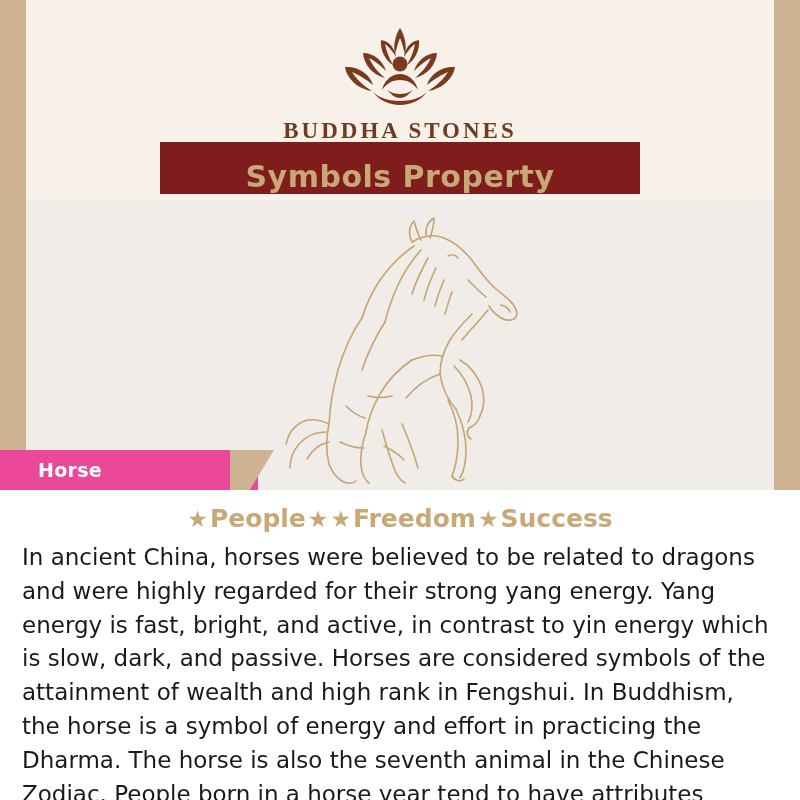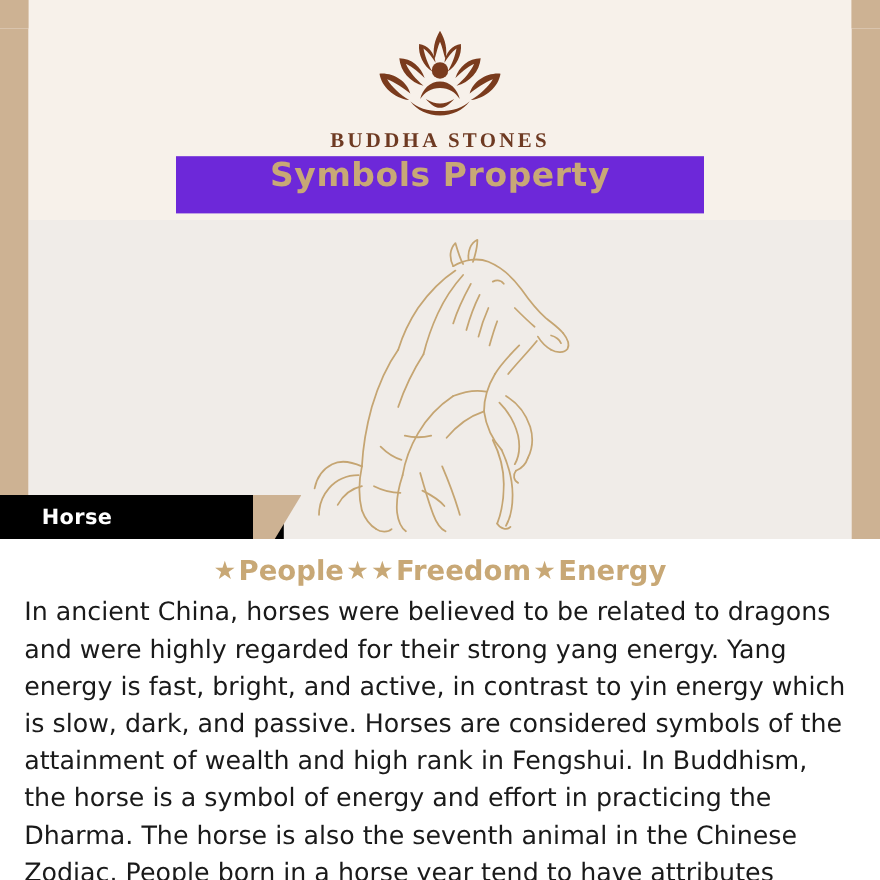--- a/index.html
+++ b/index.html
@@ -76,34 +76,34 @@
     background: #f7f1ea;
   }
   .logo-wrap {
     position: absolute;
     top: 20px; left: 0; right: 0;
     display: flex; flex-direction: column; align-items: center;
   }
   .logo-mark { width: 150px; height: 92px; display:block; }
   .logo-text {
     margin-top: 6px;
-    font-size: 19px;
+    font-size: 23px;
     letter-spacing: 3px;
     color: #6e3a22;
     font-weight: bold;
     font-family: "Liberation Serif", serif;
   }
 
   
   .title-band {
     position: absolute;
     top: 142px; left: 160px;
     width: 480px; height: 52px;
-    background: #6d28d9;
-    display: flex; align-items: flex-start; justify-content: center;
+    background: #7f1d1d;
+    display: flex; align-items: flex-end; justify-content: center;
   }
   .title-band .title {
     font-size: 30px;
     font-weight: bold;
     color: #c8a876;
     font-family: "DejaVu Sans", sans-serif;
     letter-spacing: 0.5px;
   }
 
   
@@ -118,21 +118,21 @@
     position: absolute;
     left: 190px; top: 10px;
     width: 380px; height: 275px;
   }
 
   
   .label-tab {
     position: absolute;
     top: 450px; left: 0;
     width: 258px; height: 40px;
-    background: #000000;
+    background: #ec4899;
     display: flex; align-items: center;
     color: #ffffff;
   }
   .label-tab-shape {
     position: absolute;
     top: 450px; left: 230px;
     width: 44px; height: 40px;
     background: #cdb293;
     clip-path: polygon(0 0, 100% 0, 45% 100%, 0 100%);
   }
@@ -291,18 +291,18 @@
   <div class="label-tab-shape"></div>
 
   <div class="bottom">
     <div class="keywords">
       <span class="star">★</span>
       <span class="kw">People</span>
       <span class="star">★</span>
       <span class="star">★</span>
       <span class="kw">Freedom</span>
       <span class="star">★</span>
-      <span class="kw">Energy</span>
+      <span class="kw">Success</span>
     </div>
     <p class="body-text">In ancient China, horses were believed to be related to dragons and were highly regarded for their strong yang energy. Yang energy is fast, bright, and active, in contrast to yin energy which is slow, dark, and passive. Horses are considered symbols of the attainment of wealth and high rank in Fengshui. In Buddhism, the horse is a symbol of energy and effort in practicing the Dharma. The horse is also the seventh animal in the Chinese Zodiac. People born in a horse year tend to have attributes associated with the horse: They are hard workers, they like to travel, and they are free spirits.</p>
   </div>
 
 </div>
 
 </body></html>

